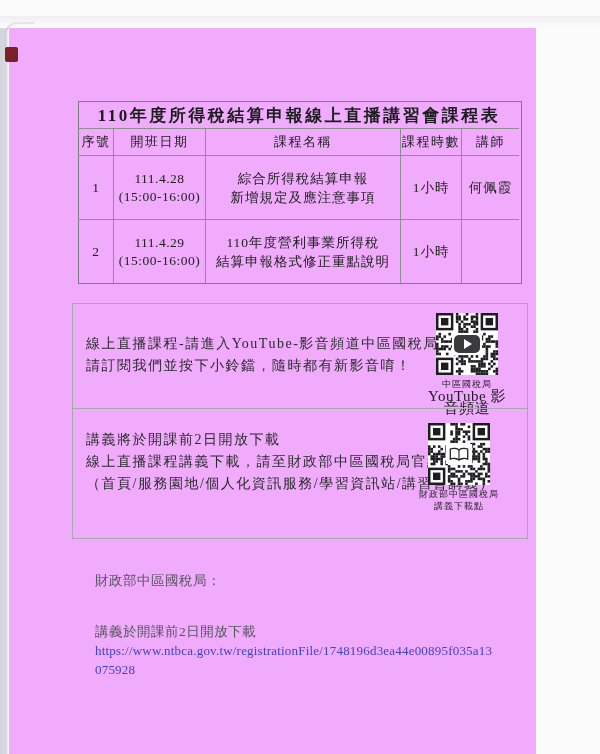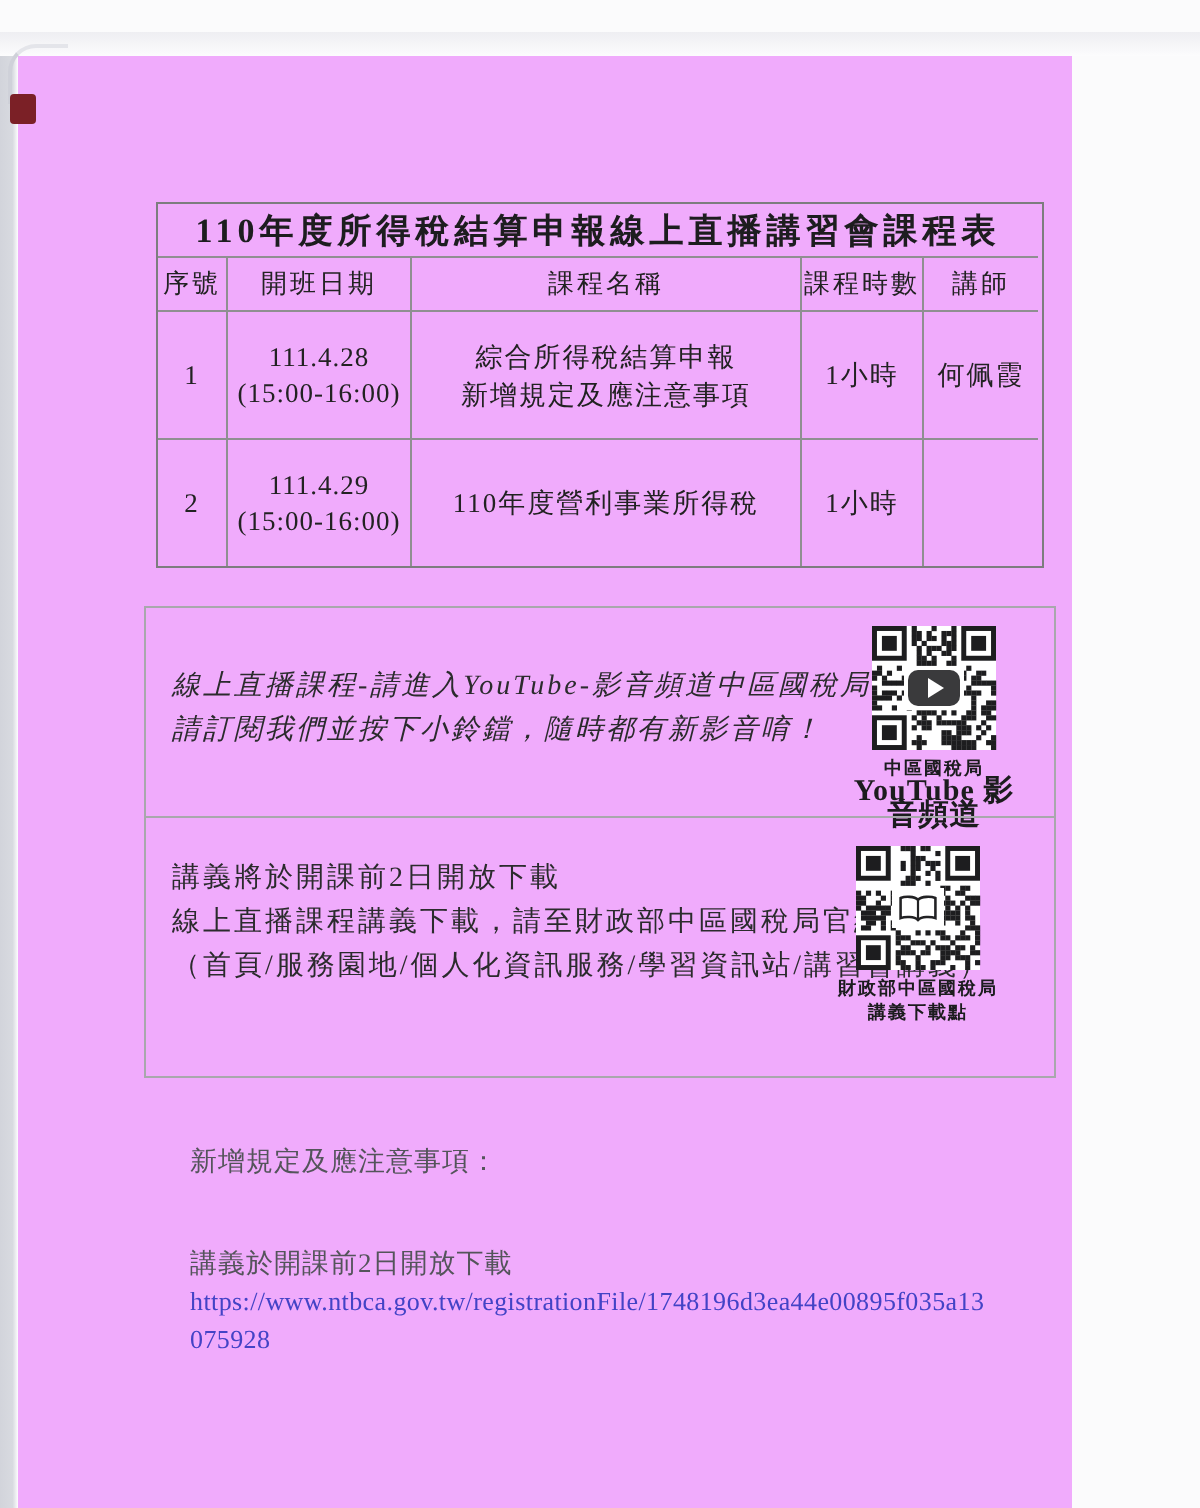--- a/index.html
+++ b/index.html
@@ -57,21 +57,21 @@
   .info-box {
     position:absolute; left:72px; width:456px;
     border:1px solid #a8a8ac; background:transparent;
   }
   .box-yt { top:287px; height:106px; }
   .box-handout { top:392px; height:131px; }
   .box-text {
     position:absolute; left:13px; color:#2b2b2d;
     font-size:14px; letter-spacing:1.5px; line-height:22px;
   }
-  .box-yt .box-text { top:29px;font-style:italic; }
+  .box-yt .box-text { top:29px; }
   .box-handout .box-text { top:20px; }
 
   .qr-wrap { position:absolute; text-align:center; }
   .qr-wrap-yt { right:16px; top:9px; width:88px; }
   .qr-wrap-handout { right:20px; top:14px; width:96px; }
   .qr-box { position:relative; margin:0 auto; }
   .qr-yt .qr-box { width:66px; height:62px; }
   .qr-handout .qr-box { width:64px; height:62px; }
   .qr-box svg.qr-svg { position:absolute; inset:0; width:100%; height:100%; }
   .qr-center-icon {
@@ -80,21 +80,21 @@
   }
   .yt-glyph {
     width:26px; height:18px; background:#3a3a3c; border-radius:5px;
     display:flex; align-items:center; justify-content:center;
   }
   .yt-glyph .tri {
     width:0; height:0; margin-left:2px;
     border-left:8px solid #ffffff;
     border-top:5px solid transparent; border-bottom:5px solid transparent;
   }
-  .qr-caption { font-weight:bold; color:#1c1c1e; margin-top:3px; }
+  .qr-caption { font-weight:normal; color:#1c1c1e; margin-top:3px; }
   .qr-caption .l1 { font-size:9px; letter-spacing:1px; line-height:12px; }
   .qr-caption .l2 { font-size:15px; letter-spacing:.5px; line-height:12px; }
 
   
   .footer-label {
     position:absolute; left:95px; color:#54545b; font-size:13.5px; letter-spacing:.5px;
   }
   .footer-link {
     position:absolute; left:95px; color:#4343c6; font-size:13px;
     text-decoration:none; letter-spacing:.2px;
@@ -143,20 +143,21 @@
 
     <div class="cell no-bb">
       <span>2</span>
     </div>
     <div class="cell mono-date no-bb">
       <span>111.4.29</span>
       <span>(15:00-16:00)</span>
     </div>
     <div class="cell two-line no-bb">
       <span>110年度營利事業所得稅</span>
+      <span>結算申報格式修正重點說明</span>
     </div>
     <div class="cell no-bb">
       <span>1小時</span>
     </div>
   </div>
 
   <div class="info-box box-yt qr-yt">
     <div class="box-text">
       <div>線上直播課程-請進入YouTube-影音頻道中區國稅局</div>
       <div>請訂閱我們並按下小鈴鐺，隨時都有新影音唷！</div>
@@ -553,17 +554,17 @@
           </svg>
         </div>
       </div>
       <div class="qr-caption">
         <div class="l1">財政部中區國稅局</div>
         <div class="l1">講義下載點</div>
       </div>
     </div>
   </div>
 
-  <div class="footer-label fl-1">新增規定及應注意事項：</div>
+  <div class="footer-label fl-1">財政部中區國稅局：</div>
   <div class="footer-label fl-2">講義於開課前2日開放下載</div>
   <a href="#" class="footer-link fk-2">https://www.ntbca.gov.tw/registrationFile/1748196d3ea44e00895f035a13</a>
   <a href="#" class="footer-link fk-3">075928</a>
 </div>
 
 </body></html>

